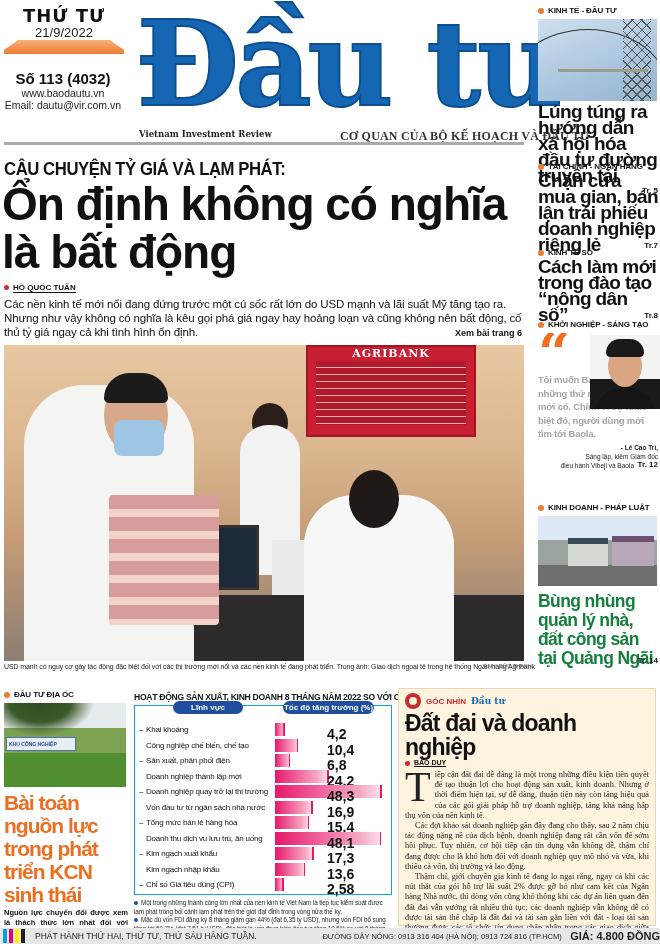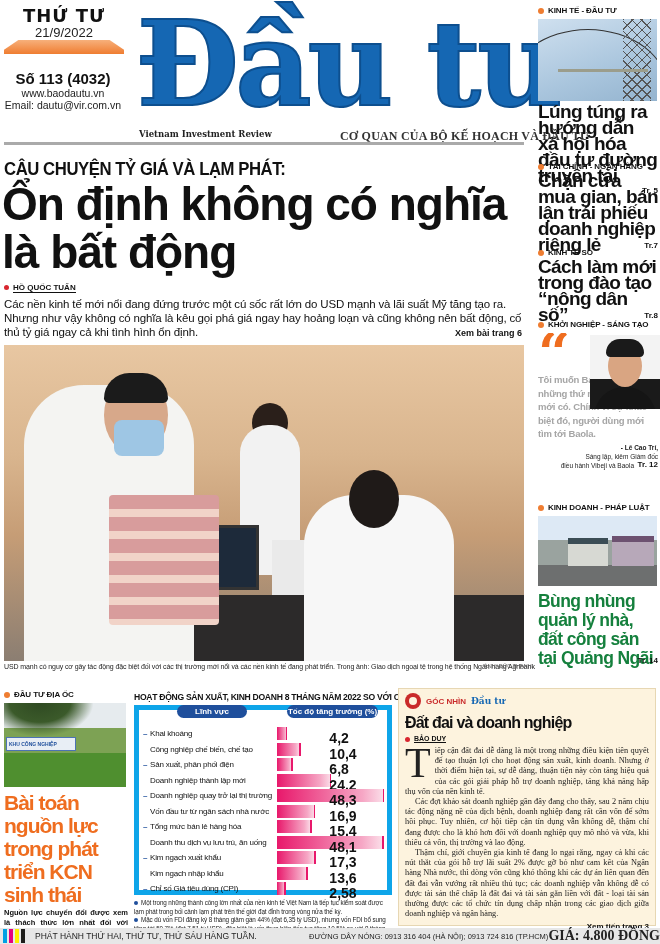--- a/index.html
+++ b/index.html
@@ -84,56 +84,56 @@
   .b-left { left: 4px; top: 690px; width: 124px; }
   .img-park { width: 122px; height: 84px; position: relative; overflow: hidden;
     background: linear-gradient(#e6ebee 0 30%, #7da254 30% 60%, #4f8f2f 60%); }
   .img-park .sign { position: absolute; left: 2px; top: 34px; width: 70px; height: 14px; background: #e8eef5; border: 1px solid #4c73b4; font-size: 5px; color: #1f4f9c; font-weight: bold; padding-left: 2px; line-height: 12px; }
   .img-park .palm { position: absolute; left: 0; top: 0; width: 90px; height: 34px; background: radial-gradient(ellipse at 40% 0%, #2f4a22 0%, #3b5a2a 40%, transparent 70%); }
   .b-head { font-weight: bold; font-size: 21px; line-height: 23px; color: #ef6d1f; letter-spacing: -1px; margin-top: 4px; }
   .b-text { font-size: 7.5px; font-weight: bold; line-height: 10px; color: #111; text-align: justify; margin-top: 2px; }
 
   .chart { left: 134px; top: 692px; width: 258px; }
   .chart-title { font-size: 8.6px; font-weight: bold; color: #111; white-space: nowrap; letter-spacing: -0.3px; }
-  .chart-box { margin-top: 3px; border: 5px solid #0ea5e9; position: relative; padding: 16px 1px 4px 4px; height: 190px; }
+  .chart-box { margin-top: 3px; border: 1px solid #0ea5e9; position: relative; padding: 16px 1px 4px 4px; height: 190px; }
   .pill { position: absolute; top: -5px; height: 13px; border-radius: 7px; background: #1f4f9c; color: #fff; font-size: 8px; font-weight: bold; text-align: center; line-height: 13px; }
   .pill.left { left: 38px; width: 70px; }
   .pill.right { left: 148px; width: 91px; }
   .row { display: flex; align-items: center; height: 15.5px; }
   .row .lbl { width: 136px; font-size: 8px; color: #111; white-space: nowrap; letter-spacing: -0.2px; }
   .row .lbl .dash { display: inline-block; width: 7px; color: #1f4f9c; font-weight: bold; }
   .row .barwrap { position: relative; width: 110px; height: 13px; }
   .row .bar { position: absolute; left: 0; top: 0; height: 13px; background: linear-gradient(90deg, #e8186b, #f6a7c5 80%, #fbe0ea); }
   .row .tick { position: absolute; top: 0; width: 1.5px; height: 13px; background: #e8186b; }
   .row .val { position: absolute; left: 52px; top: 3px; font-size: 14px; font-weight: bold; color: #111; }
   .chart-notes { margin-top: 4px; font-size: 6.3px; line-height: 8.5px; color: #222; letter-spacing: -0.1px; }
   .chart-notes .b { display: inline-block; width: 4px; height: 4px; border-radius: 50%; background: #1f4f9c; margin-right: 3px; vertical-align: middle; }
   .chart-source { font-size: 7.5px; font-weight: bold; text-align: right; margin-top: -8px; }
 
   .opinion { left: 398px; top: 688px; width: 258px; height: 238px; background: #fdf3de; border: 1px solid #e7d7b3; padding: 4px 6px; }
   .op-label { display: flex; align-items: center; gap: 5px; height: 16px; }
   .op-icon { width: 16px; height: 16px; border-radius: 50%; background: #c92a2a; position: relative; }
   .op-icon::after { content: ""; position: absolute; left: 4px; top: 4px; width: 8px; height: 8px; border-radius: 50%; background: #fdf3de; }
   .op-label .t1 { font-size: 8px; font-weight: bold; color: #c92a2a; }
   .op-label .t2 { font-family: "DejaVu Serif", serif; font-size: 9px; font-weight: bold; color: #1567b3; }
-  .op-title { font-size: 16px; font-weight: bold; letter-spacing: -0.8px; line-height: 24px; color: #111; margin-top: 2px; }
+  .op-title { font-size: 23px; font-weight: bold; letter-spacing: -0.8px; line-height: 24px; color: #111; margin-top: 2px; }
   .op-byline { font-size: 7px; font-weight: bold; }
   .op-body { font-family: "Liberation Serif", serif; font-size: 8.3px; line-height: 10.2px; color: #222; text-align: justify; margin-top: 4px; }
   .op-body p { text-indent: 10px; }
   .op-body p.first { text-indent: 0; }
   .dropcap { float: left; font-family: "Liberation Serif", serif; font-size: 42px; line-height: 34px; margin-right: 4px; color: #222; }
   .op-more { font-size: 8px; font-weight: bold; text-align: right; margin-top: 3px; }
 
   
   .footer { left: 0; top: 928px; width: 660px; height: 16px; background: #e7e7e7; display: flex; align-items: center; font-size: 8.5px; color: #222; }
   .cmyk { display: flex; margin-left: 3px; margin-right: 8px; }
   .cmyk span { width: 4px; height: 14px; margin-right: 2px; }
   .f-left { width: 304px; white-space: nowrap; }
   .f-hot { width: 262px; font-size: 7.5px; white-space: nowrap; }
-  .f-price { font-weight: bold; font-size: 14px; white-space: nowrap; font-family: Liberation Serif, serif; }
+  .f-price { font-weight: bold; font-size: 11px; white-space: nowrap; }
 </style>
 </head>
 <body>
 
 <div class="abs day-box">
   <div class="day-name">THỨ TƯ</div>
   <div class="day-date">21/9/2022</div>
   <div class="day-stripe"></div>
 </div>
 <div class="abs issue">
@@ -150,20 +150,24 @@
 
 <div class="abs kicker">CÂU CHUYỆN TỶ GIÁ VÀ LẠM PHÁT:</div>
 <div class="abs headline">Ổn định không có nghĩa là bất động</div>
 <div class="abs byline">
   <span class="dot"></span><span class="name">HỒ QUỐC TUẤN</span>
 </div>
 <div class="abs lead">Các nền kinh tế mới nổi đang đứng trước một cú sốc rất lớn do USD mạnh và lãi suất Mỹ tăng tạo ra. Nhưng như vậy không có nghĩa là kêu gọi phá giá ngay hay hoảng loạn và cũng không nên bất động, cố thủ tỷ giá ngay cả khi tình hình ổn định.</div>
 <div class="abs see-more">Xem bài trang 6</div>
 
 <div class="abs photo">
+  <div class="board">
+    <div class="board-title">AGRIBANK</div>
+    <div class="board-rows"></div>
+  </div>
   <div class="woman-hair"></div>
   <div class="woman"></div>
   <div class="desk"></div>
   <div class="monitor"></div>
   <div class="printer"></div>
   <div class="clerk"></div>
   <div class="clerk-head"></div>
   <div class="man"></div>
   <div class="head"></div>
   <div class="hair"></div>

